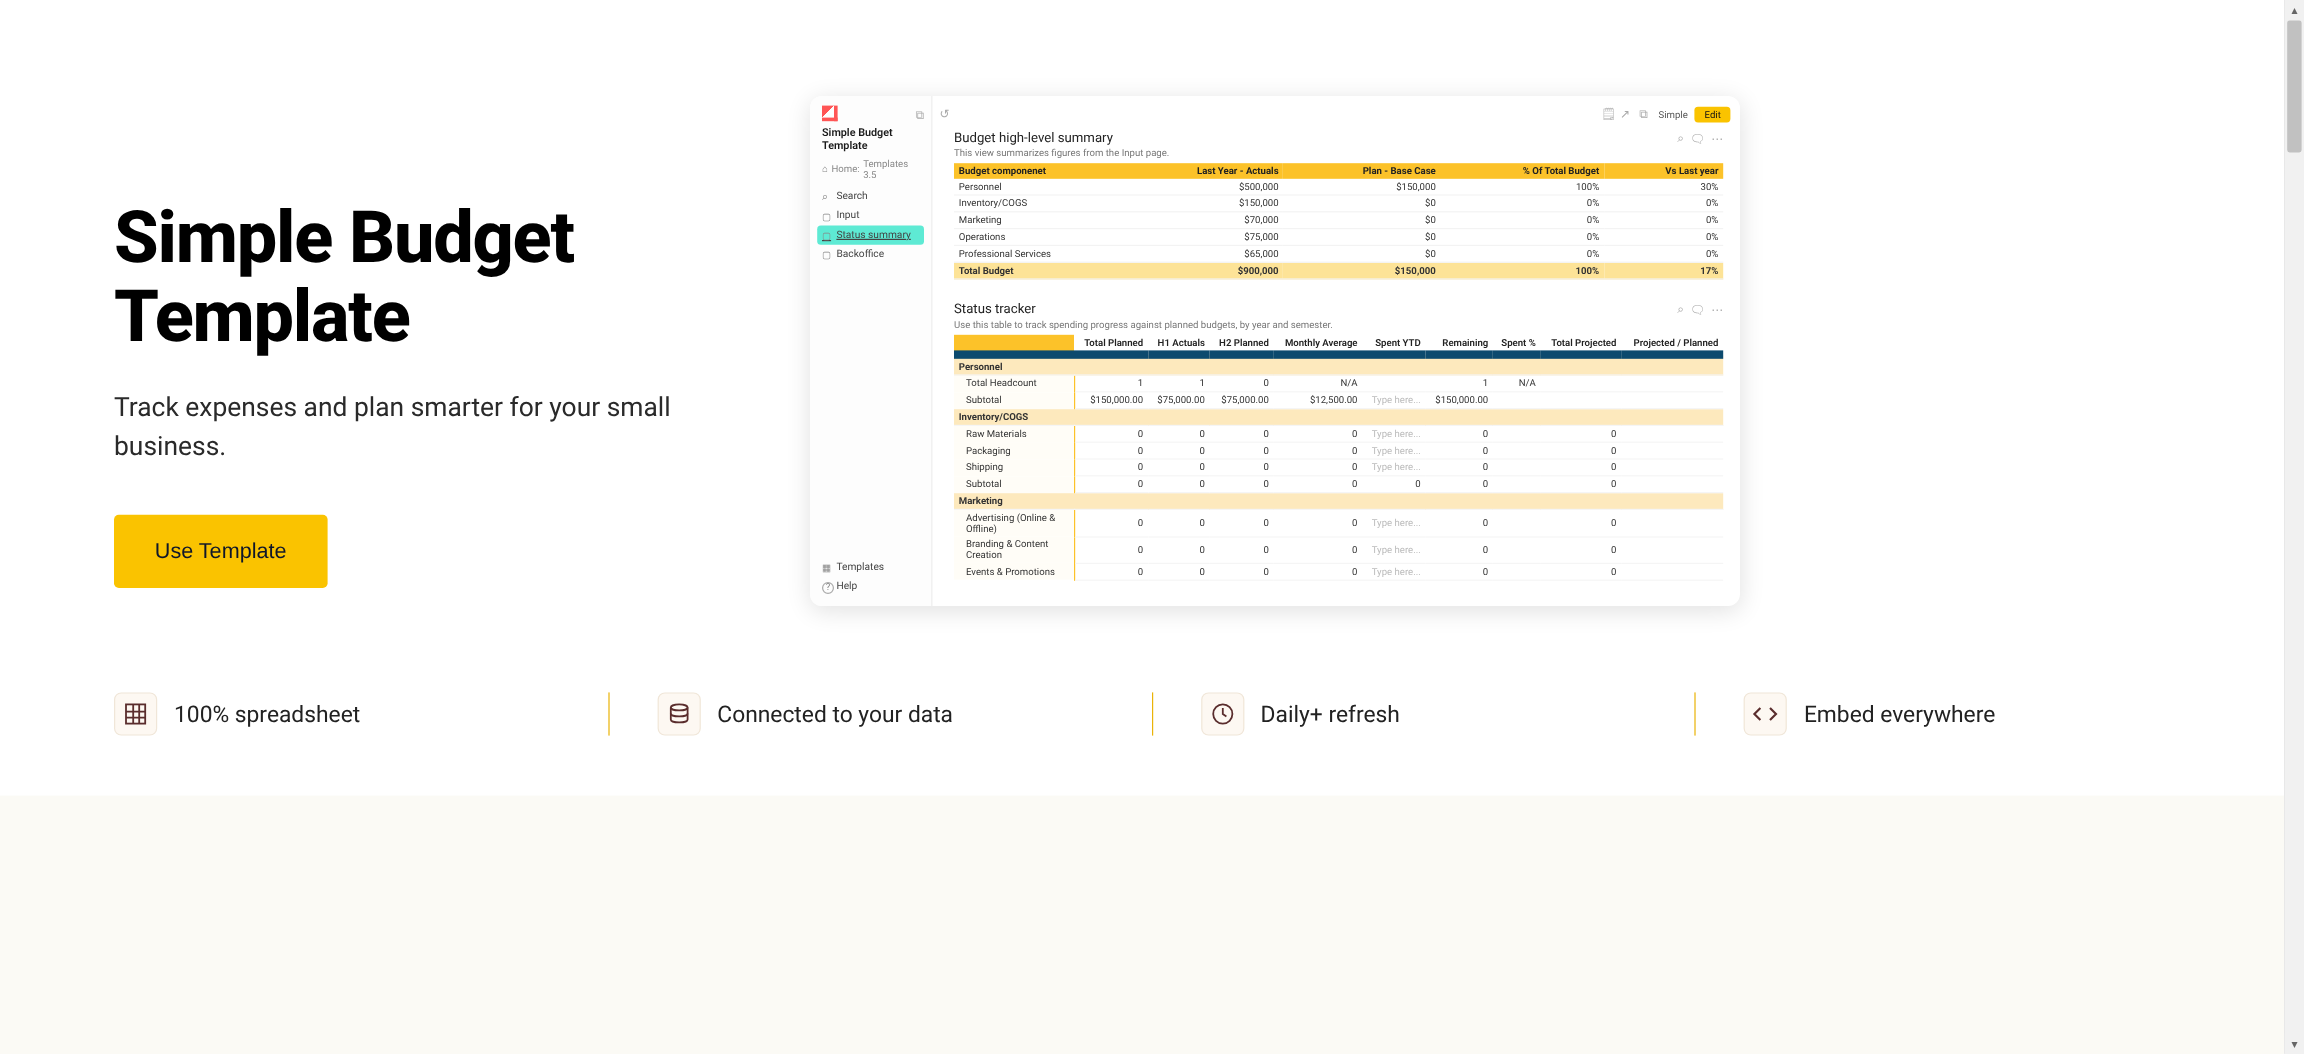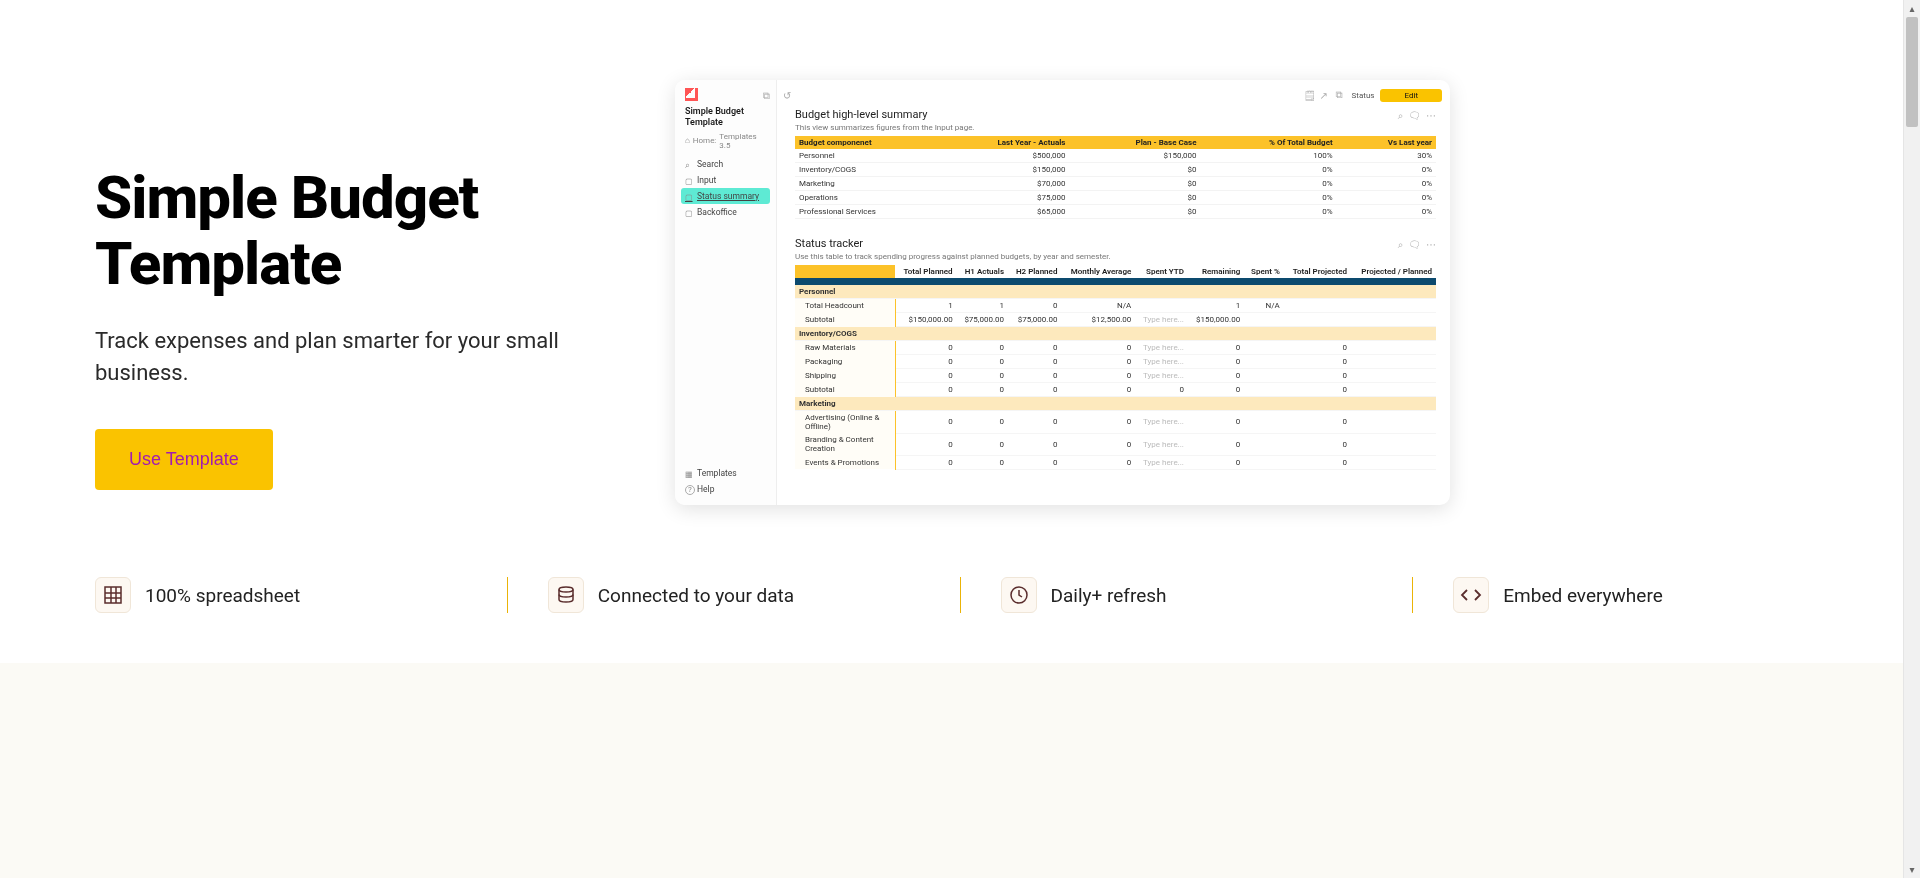--- a/index.html
+++ b/index.html
@@ -35,21 +35,21 @@
     .hero-subtitle {
       font-size: 22px;
       font-weight: 400;
       line-height: 1.45;
       color: #2a2a2a;
       margin-bottom: 40px;
     }
     .cta-button {
       display: inline-block;
       background: #fac300;
-      color: #a21caf;
+      color: #0f172a;
       font-size: 18px;
       font-weight: 500;
       padding: 20px 34px;
       border: none;
       border-radius: 4px;
       cursor: pointer;
     }
     .hero-right {
       flex: 1;
       display: flex;
@@ -124,21 +124,21 @@
       left: 108px;
       right: 8px;
       height: 14px;
       display: flex;
       align-items: center;
       gap: 6px;
     }
     .top-icon { width:10px;height:10px; color:#aaa; font-size:10px; display:flex;align-items:center;}
     .top-right { margin-left:auto; display:flex; gap:6px; align-items:center;}
     .share-label { font-size:8px; color:#555;}
-    .edit-btn { background:#fac300; color:#111; font-size:8px; padding:2px 24px; border-radius:3px;}
+    .edit-btn { background:#fac300; color:#111; font-size:8px; padding:2px 8px; border-radius:3px;}
     .app-main {
       flex: 1;
       padding: 28px 14px 0 18px;
       overflow: hidden;
     }
     .sec-title { font-size: 11px; font-weight:400; color:#222; margin-bottom:2px;}
     .sec-sub { font-size: 8px; color:#777; margin-bottom:4px;}
     .sec-head { display:flex; align-items:center; gap:6px;}
     .sec-head-icons { margin-left:auto; display:flex; gap:5px; color:#aaa; font-size:10px;}
     table.mini {
@@ -258,21 +258,21 @@
               </div>
           </div>
         </div>
 
         <div class="app-topbar">
           <span class="top-icon">↺</span>
           <div class="top-right">
             <span class="top-icon">🗒</span>
             <span class="top-icon">↗</span>
             <span class="top-icon">⧉</span>
-            <span class="share-label">Status</span>
+            <span class="share-label">Simple</span>
             <span class="edit-btn">Edit</span>
           </div>
         </div>
 
         <div class="app-main">
           <div class="sec-head">
             <div class="sec-title">Budget high-level summary</div>
             <div class="sec-head-icons">
               <span>⌕</span>
               <span>🗨</span>
@@ -318,20 +318,27 @@
                   <td class="r">$0</td>
                   <td class="r">0%</td>
                   <td class="r">0%</td>
                 </tr>
                 <tr>
                   <td>Professional Services</td>
                   <td class="r">$65,000</td>
                   <td class="r">$0</td>
                   <td class="r">0%</td>
                   <td class="r">0%</td>
+                </tr>
+                <tr class="total">
+                  <td>Total Budget</td>
+                  <td class="r">$900,000</td>
+                  <td class="r">$150,000</td>
+                  <td class="r">100%</td>
+                  <td class="r">17%</td>
                 </tr>
               </tbody>
           </table>
 
           <div class="tracker">
             <div class="sec-head">
               <div class="sec-title">Status tracker</div>
               <div class="sec-head-icons">
                 <span>⌕</span>
                 <span>🗨</span>

